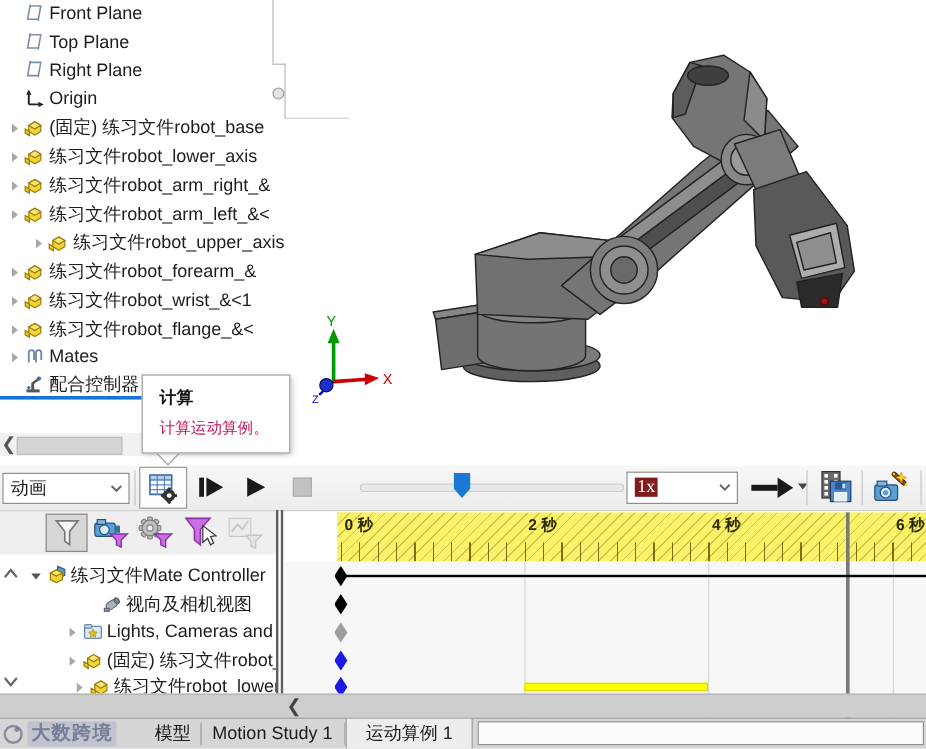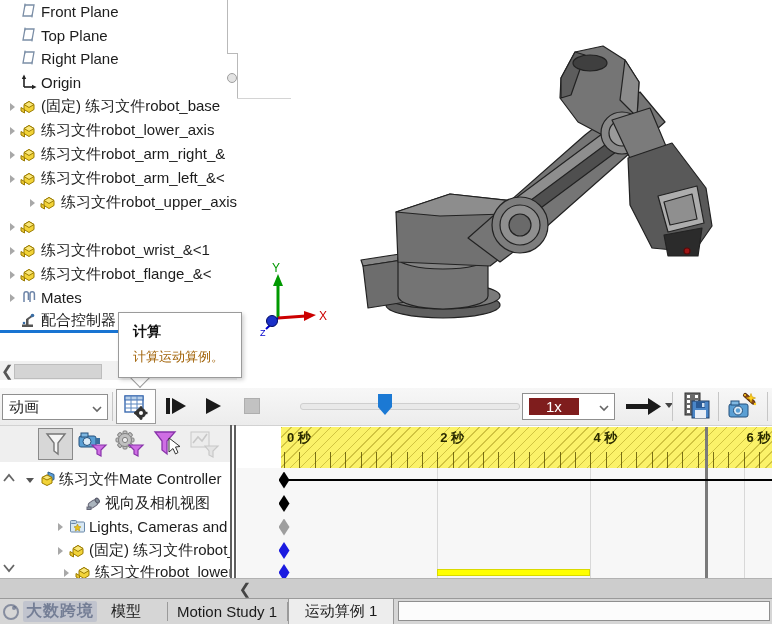--- a/index.html
+++ b/index.html
@@ -25,32 +25,32 @@
   .tree-handle{left:227px;top:73px;width:8px;height:8px;border-radius:50%;background:#e3e3e3;border:1px solid #9f9f9f;}
   .rollback-bar{left:0;top:330px;width:237px;height:3px;background:#1874d2;z-index:6;}
   
   .tree-hscroll{left:0;top:361px;width:237px;height:19px;background:#f1f1f1;z-index:4;}
   .tree-hscroll .larrow{position:absolute;left:1px;top:0px;width:12px;height:19px;color:#555;font-size:15px;line-height:19px;text-align:center;}
   .tree-hscroll .thumb{position:absolute;left:14px;top:3px;width:86px;height:13px;background:#d4d4d4;border:1px solid #bdbdbd;}
 
   
   .tooltip{left:118px;top:312px;width:124px;height:66px;background:#ffffff;border:1px solid #9b9b9b;box-shadow:2px 2px 4px rgba(0,0,0,.18);z-index:50;padding:10px 0 0 14px;box-sizing:border-box;}
   .tooltip .tt-title{font-weight:bold;font-size:14px;color:#111;}
-  .tooltip .tt-desc{font-size:13px;color:#a16207;margin-top:7px;}
+  .tooltip .tt-desc{font-size:13px;color:#be185d;margin-top:7px;}
   .tooltip-tail{left:133px;top:371px;width:13px;height:13px;background:#ffffff;transform:rotate(45deg);border-right:1px solid #9b9b9b;border-bottom:1px solid #9b9b9b;z-index:49;}
 
   
-  .mm-toolbar{left:0;top:388px;width:772px;height:37px;background:linear-gradient(#f7f7f7,#ececec);border-bottom:1px solid #d2d2d2;z-index:10;}
+  .mm-toolbar{left:0;top:388px;width:772px;height:37px;background:linear-gradient(#f7f7f7,#ececec);border-bottom:1px solid #d2d2d2;z-index:10;font-family:Liberation Serif, serif;}
   .tsep{position:absolute;top:4px;width:1px;height:29px;background:#c6c6c6;}
   .combo{position:absolute;background:#fff;border:1px solid #8f8f8f;display:flex;align-items:center;box-sizing:border-box;}
   .combo .cv{padding-left:6px;flex:1;font-size:15px;}
   .combo .chev{width:16px;flex:0 0 16px;}
   .study-combo{left:2px;top:6px;width:106px;height:26px;}
   .speed-combo{left:522px;top:5px;width:93px;height:27px;}
-  .speed-combo .sel{background:#7f1d1d;color:#fff;padding:0 17px;margin-top:32px;}
+  .speed-combo .sel{background:#7f1d1d;color:#fff;padding:0 2px;margin-top:32px;}
   .tbtn{position:absolute;display:flex;align-items:center;justify-content:center;cursor:default;}
   .calc-btn{left:116px;top:1px;width:40px;height:35px;background:#fdfdfd;border:1px solid #9b9b9b;box-sizing:border-box;}
   .playhead-btn{left:160px;top:4px;width:32px;height:28px;}
   .play-btn{left:197px;top:4px;width:32px;height:28px;}
   .stop-btn{left:241px;top:4px;width:22px;height:28px;}
   .stop-sq{width:14px;height:14px;background:#c2c2c2;border:1px solid #aeaeae;}
   .slider-track{position:absolute;left:300px;top:15px;width:218px;height:5px;background:#e9e9e9;border:1px solid #cfcfcf;border-radius:3px;}
   .slider-handle{position:absolute;top:6px;width:14px;height:21px;background:#1b79d4;clip-path:polygon(0 0,100% 0,100% 62%,50% 100%,0 62%);}
   .mode-btn{left:624px;top:4px;width:40px;height:28px;}
   .mode-dd{position:absolute;left:665px;top:15px;border-top:5px solid #444;border-left:4px solid transparent;border-right:4px solid transparent;}
@@ -247,20 +247,21 @@
           </svg></span>
         <span class="ft-label">练习文件robot_upper_axis</span>
       </div>
       <div class="ft-row" style="top: 215px;">
         <span class="exp exp-r"></span>
         <span class="ficon"><svg viewBox="0 0 17 17">
             <polygon points="4,6.5 9,3.5 14,6.5 14,11.5 9,14.5 4,11.5" fill="#f2d338" stroke="#9b7c00"></polygon>
             <polygon points="4,6.5 9,3.5 14,6.5 9,9.5" fill="#f9e678" stroke="#9b7c00"></polygon>
             <polygon points="1,9.5 4.5,11.5 4.5,15 1,13" fill="#e8c52e" stroke="#9b7c00"></polygon>
           </svg></span>
+        <span class="ft-label">练习文件robot_forearm_&amp;</span>
       </div>
       <div class="ft-row" style="top: 239px;">
         <span class="exp exp-r"></span>
         <span class="ficon"><svg viewBox="0 0 17 17">
             <polygon points="4,6.5 9,3.5 14,6.5 14,11.5 9,14.5 4,11.5" fill="#f2d338" stroke="#9b7c00"></polygon>
             <polygon points="4,6.5 9,3.5 14,6.5 9,9.5" fill="#f9e678" stroke="#9b7c00"></polygon>
             <polygon points="1,9.5 4.5,11.5 4.5,15 1,13" fill="#e8c52e" stroke="#9b7c00"></polygon>
           </svg></span>
         <span class="ft-label">练习文件robot_wrist_&amp;&lt;1</span>
       </div>
@@ -543,21 +544,21 @@
   </div>
 
   <div class="abs tab-bar">
     <div class="watermark">
       <svg width="18" height="18" viewBox="0 0 18 18">
         <circle cx="9" cy="9" r="7" fill="none" stroke="rgba(70,82,115,.55)" stroke-width="2"></circle>
         <circle cx="12" cy="5" r="2" fill="rgba(70,82,115,.55)"></circle>
       </svg>
       <span class="wm-text">大数跨境</span>
     </div>
-    <div class="tab" style="left:97px;width:58px">
+    <div class="tab" style="left:115px;width:58px">
       <span>模型</span>
     </div>
     <div class="tab-sep" style="left:167px"></div>
     <div class="tab" style="left:168px;width:118px">
       <span>Motion Study 1</span>
     </div>
     <div class="tab-sep" style="left:287px"></div>
     <div class="tab active" style="left:288px;width:104px">
       <span>运动算例 1</span>
     </div>

